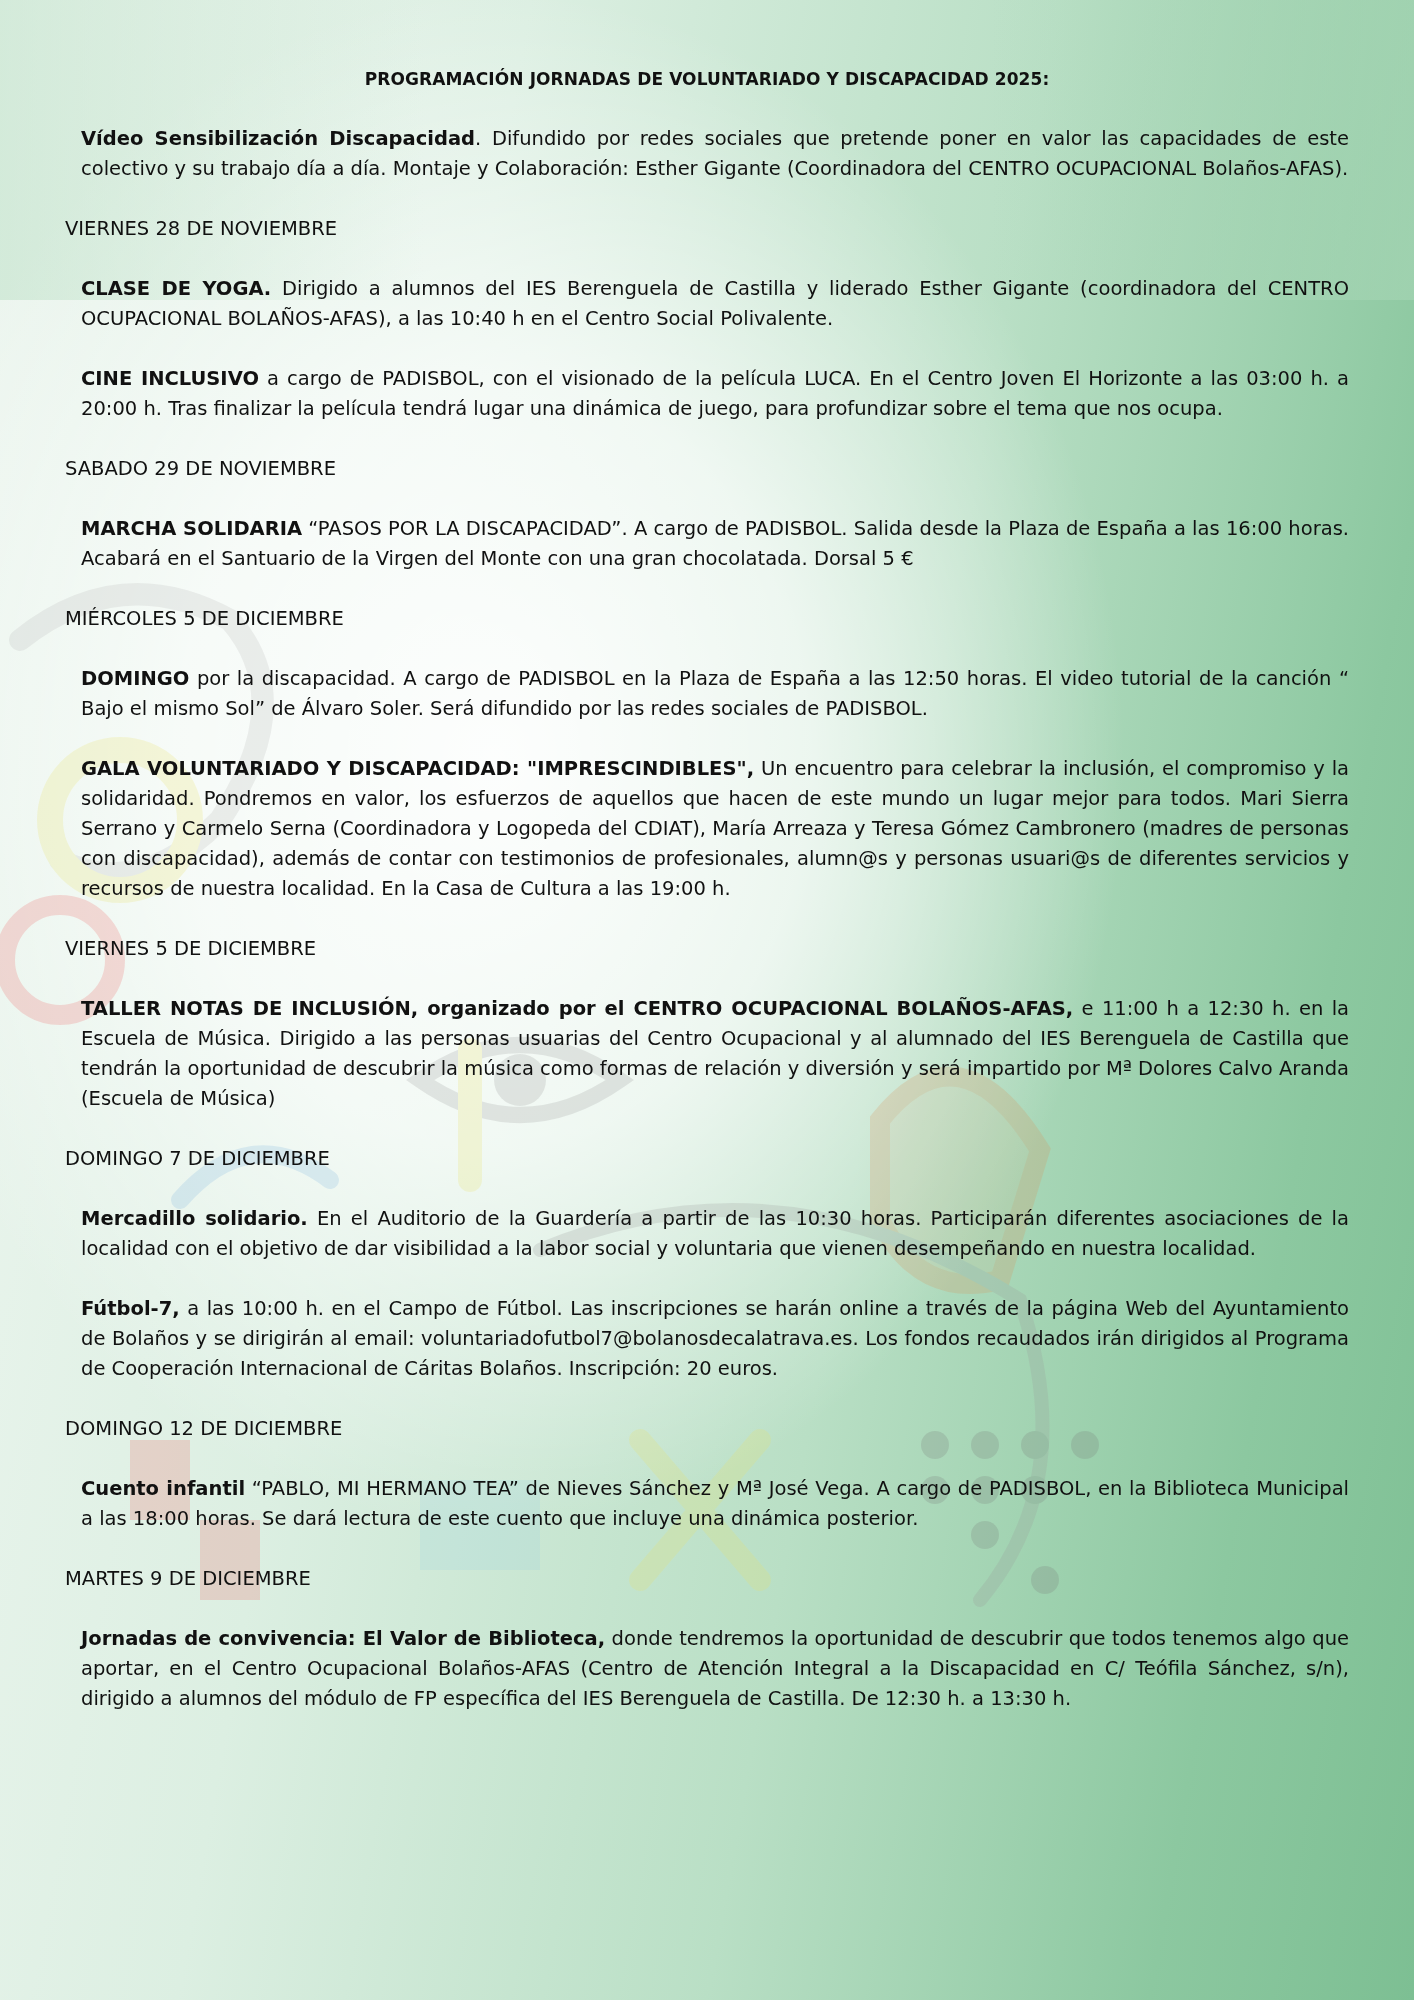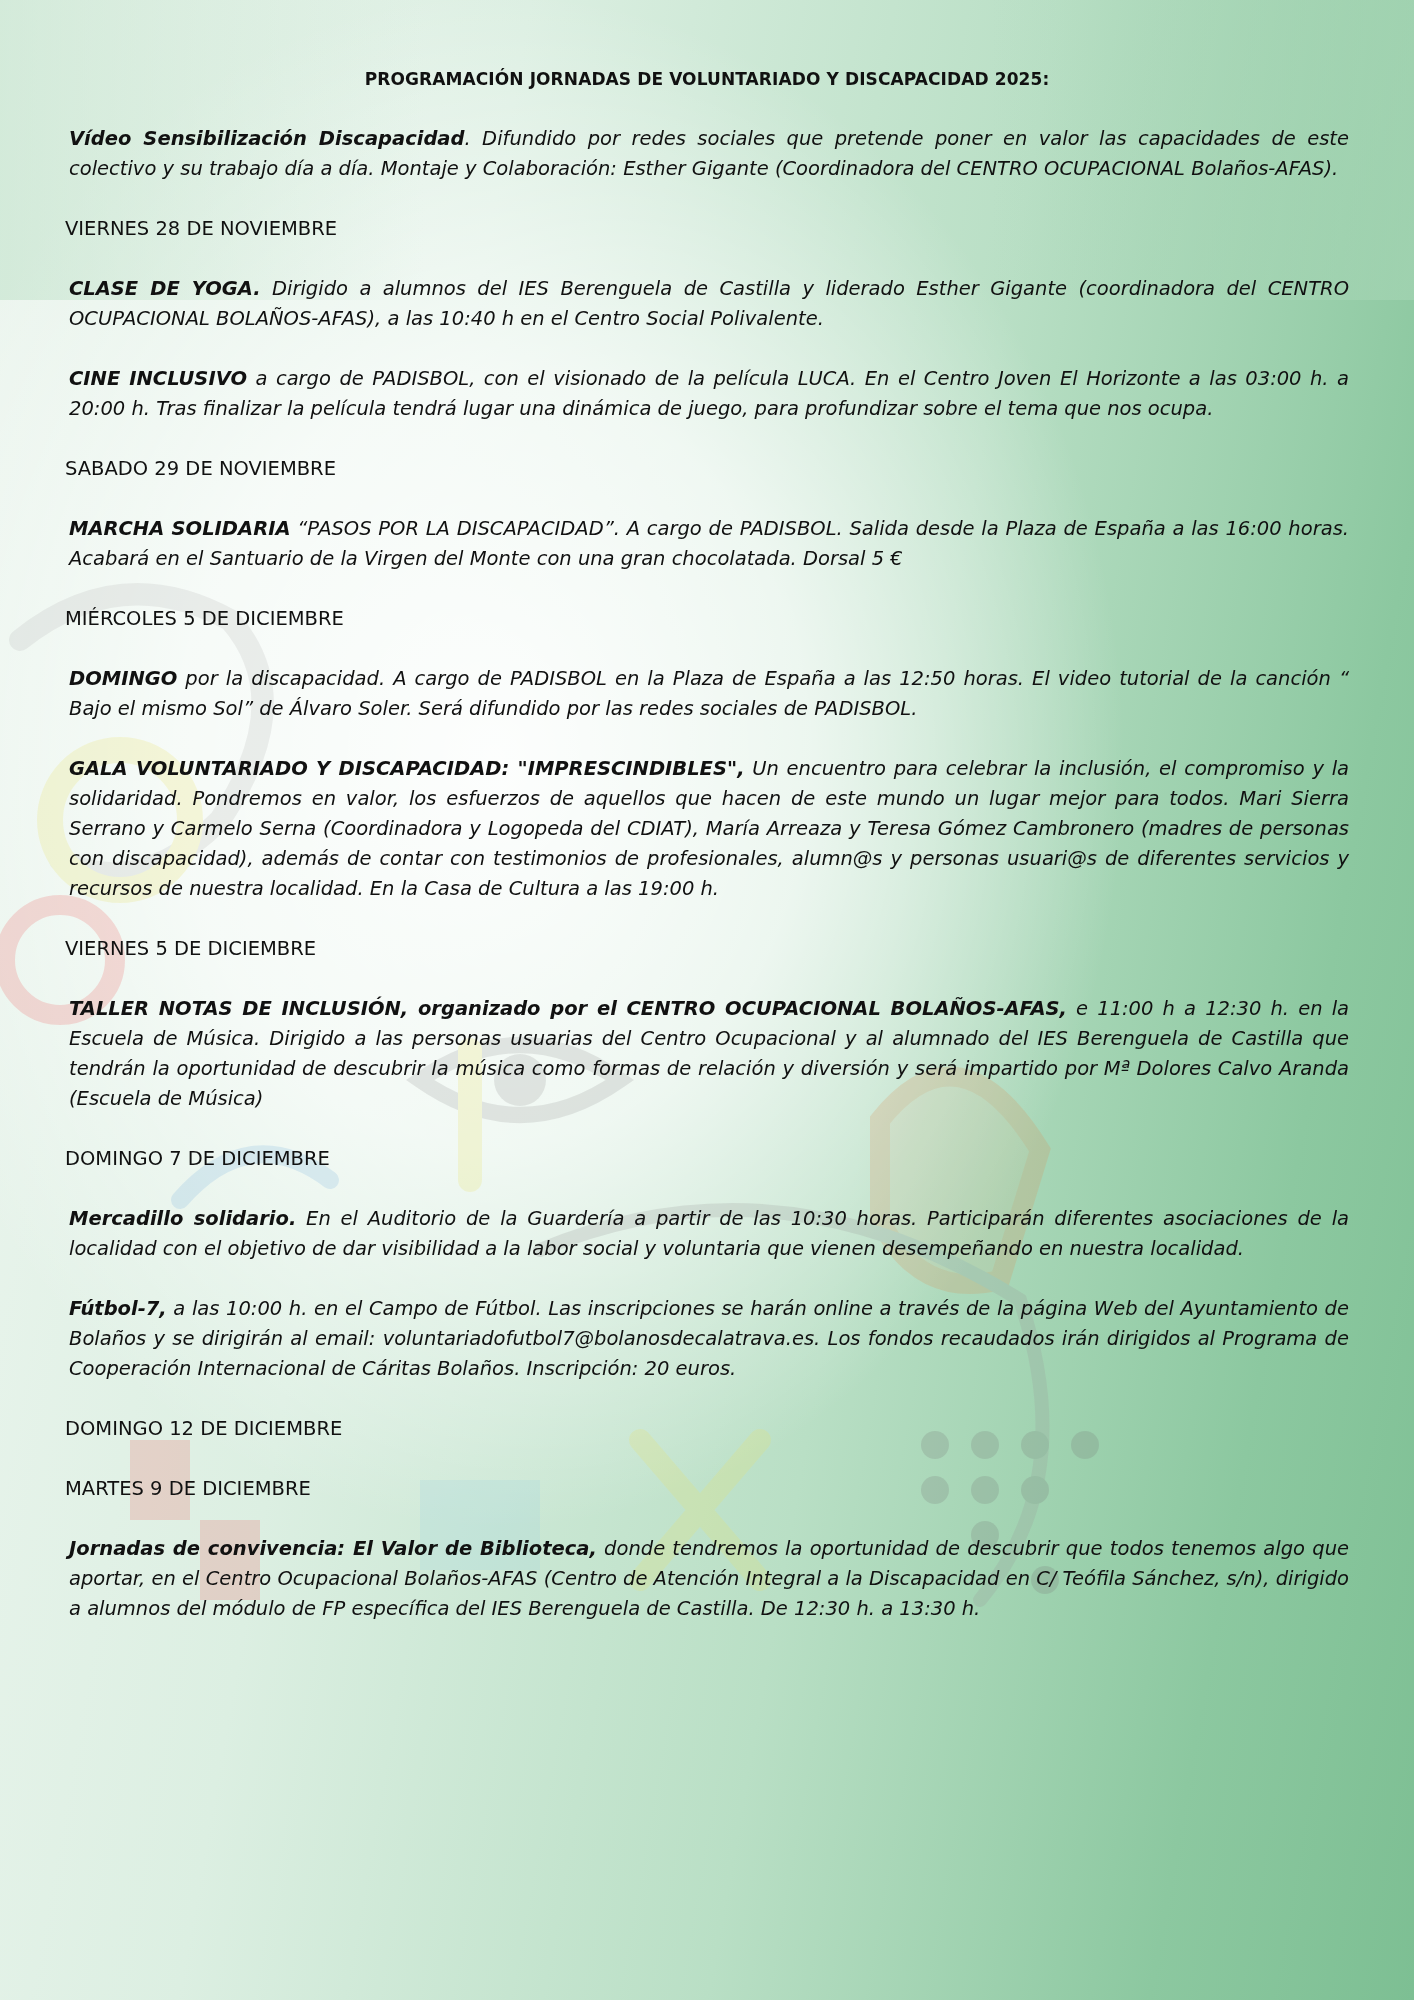--- a/index.html
+++ b/index.html
@@ -32,22 +32,21 @@
     }
     .title {
       text-align: center;
       font-weight: bold;
       font-size: 17px;
       margin: 4px 0 30px 0;
       letter-spacing: 0.1px;
     }
     .para {
       text-align: justify;
-      margin: 0 0 30px 4px;
-      font-style: italic;
+      margin: 0 0 30px 16px;
     }
     .para b { font-weight: bold; }
     .day {
       margin: 12px 0 30px 0;
     }
   </style>
 </head>
 <body>
 
 <div class="page-top-tint"></div>
@@ -98,16 +97,17 @@
   <p class="para"><b>GALA VOLUNTARIADO Y DISCAPACIDAD: "IMPRESCINDIBLES",</b><span> Un encuentro para celebrar la inclusión, el compromiso y la solidaridad. Pondremos en valor, los esfuerzos de aquellos que hacen de este mundo un lugar mejor para todos.  Mari Sierra Serrano y Carmelo Serna (Coordinadora  y Logopeda del CDIAT), María Arreaza y Teresa Gómez Cambronero (madres de personas con discapacidad), además de contar con testimonios de profesionales, alumn@s y personas usuari@s de diferentes servicios y recursos de nuestra localidad. En la Casa de Cultura a las 19:00 h.</span></p>
 
   <p class="day">VIERNES 5 DE DICIEMBRE</p>
   <p class="para"><b>TALLER NOTAS DE INCLUSIÓN, organizado por el CENTRO OCUPACIONAL BOLAÑOS-AFAS,</b><span> e 11:00 h a 12:30 h. en la Escuela de Música. Dirigido a las personas usuarias del Centro Ocupacional y al alumnado del IES Berenguela de Castilla que tendrán la oportunidad de descubrir la música como formas de relación y diversión y será impartido por Mª Dolores Calvo Aranda (Escuela de Música)</span></p>
 
   <p class="day">DOMINGO 7 DE DICIEMBRE</p>
   <p class="para"><b>Mercadillo solidario.</b><span> En el Auditorio de la Guardería a partir de las 10:30 horas. Participarán diferentes asociaciones de la localidad con el objetivo de dar visibilidad a la labor social y voluntaria que vienen desempeñando en nuestra localidad.</span></p>
   <p class="para"><b>Fútbol-7,</b><span> a las 10:00 h. en el Campo de Fútbol. Las inscripciones se harán online a través de la página Web del Ayuntamiento de Bolaños y se dirigirán al email: voluntariadofutbol7@bolanosdecalatrava.es. Los fondos recaudados irán dirigidos al Programa de Cooperación Internacional de Cáritas Bolaños. Inscripción: 20 euros.</span></p>
 
   <p class="day">DOMINGO 12 DE DICIEMBRE</p>
+  <p class="para"><b>Cuento infantil</b><span> “PABLO, MI HERMANO TEA” de Nieves Sánchez y Mª José Vega. A cargo de PADISBOL, en la Biblioteca Municipal a las 18:00 horas. Se dará lectura de este cuento que incluye una dinámica posterior.</span></p>
 
   <p class="day">MARTES 9 DE DICIEMBRE</p>
   <p class="para"><b>Jornadas de convivencia: El Valor de Biblioteca,</b><span> donde tendremos la oportunidad de descubrir que todos tenemos algo que aportar,  en el Centro Ocupacional Bolaños-AFAS (Centro de Atención Integral a la Discapacidad en C/ Teófila Sánchez, s/n), dirigido a alumnos del módulo de FP específica del IES Berenguela de Castilla. De 12:30 h. a 13:30 h.</span></p>
 </div>
 
 </body></html>

